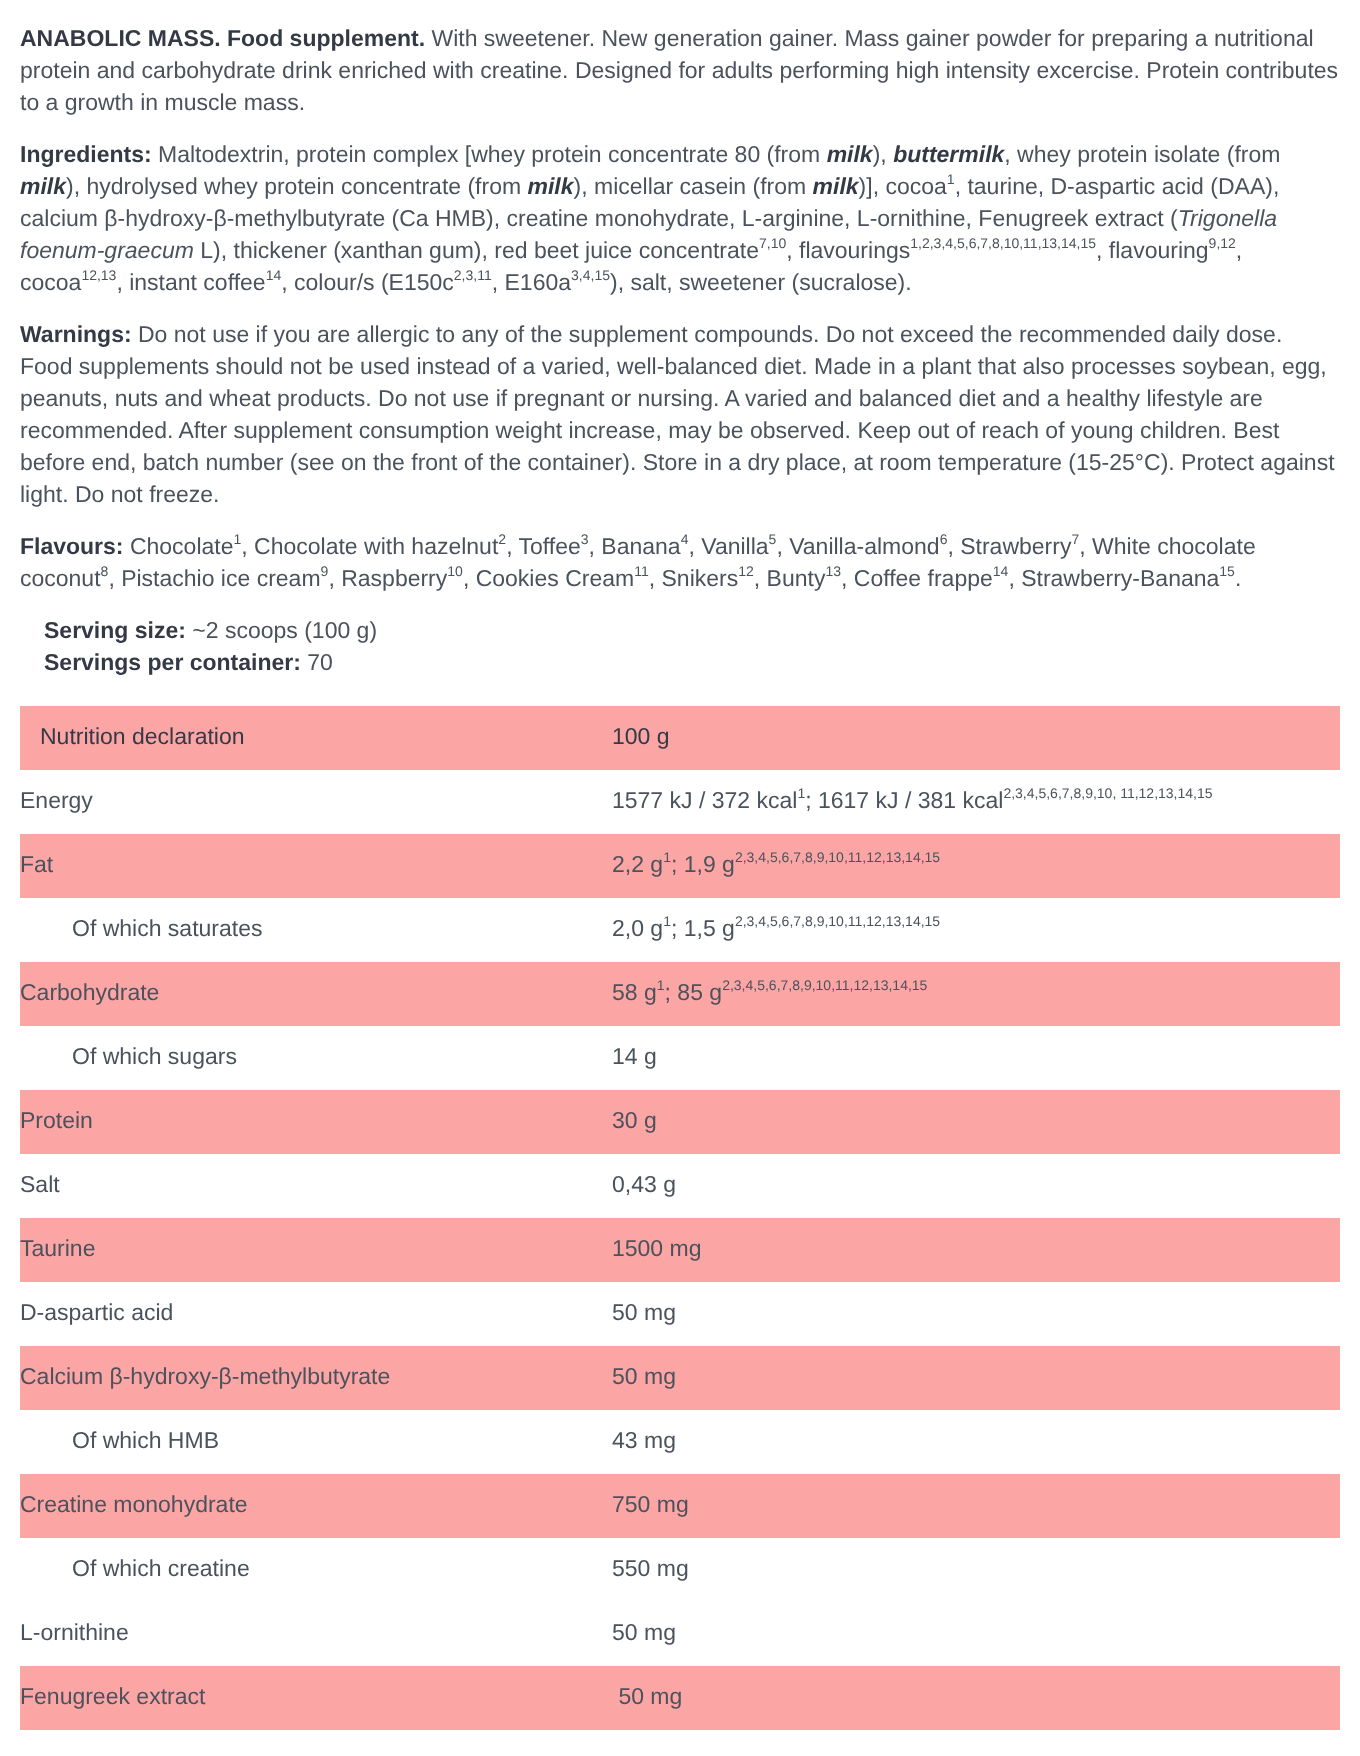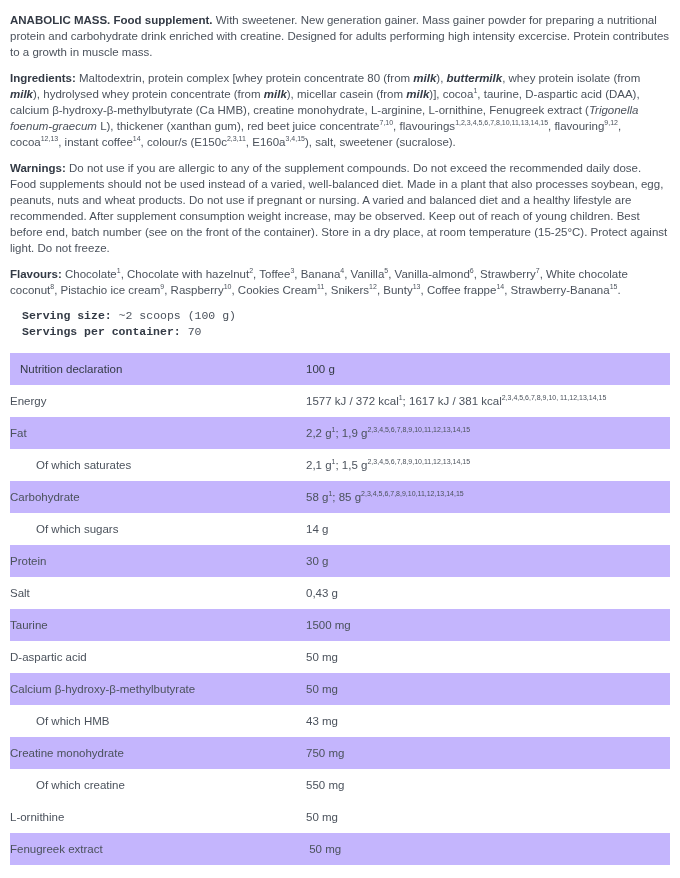--- a/index.html
+++ b/index.html
@@ -6,32 +6,32 @@
   body{
     width:680px;height:878px;overflow:hidden;background:#ffffff;
     font-family:"Liberation Sans",sans-serif;
     font-size:11.5px;line-height:16px;color:#4b525c;
   }
   .page{padding:12px 10px 0 10px;}
   .para{margin:0 0 10px 0;}
   .b{font-weight:700;color:#333a45;}
   .i{font-style:italic;text-align:center;}
   sup{font-size:7px;line-height:0;vertical-align:super;}
-  .serving{margin:2px 0 13px 12px;font-family:Liberation Mono, monospace;}
+  .serving{margin:2px 0 13px 12px;}
   .serving .line{line-height:16px;}
   table.nut{width:100%;border-collapse:collapse;table-layout:fixed;}
   table.nut th,table.nut td{
     height:32px;vertical-align:middle;text-align:left;
     font-weight:400;padding:0;overflow:hidden;white-space:nowrap;
   }
   .c1{width:286px;padding-left:10px;}
   td.c1.indent{padding-left:26px;}
   thead th{font-weight:700;color:#333a45;}
   thead th.c1{padding-left:10px;}
-  tr.shade{background:#c4b5fd;}
+  tr.shade{background:#fca5a5;}
 </style>
 </head>
 <body>
 
 <div class="page">
   <section id="paras">
       <p class="para"><span class="b">ANABOLIC MASS. Food supplement.</span><span> With sweetener. New generation gainer. Mass gainer powder for preparing a nutritional protein and carbohydrate drink enriched with creatine. Designed for adults performing high intensity excercise. Protein contributes to a growth in muscle mass.</span></p>
       <p class="para"><span class="b">Ingredients:</span><span> Maltodextrin, protein complex [whey protein concentrate 80 (from </span><span class="b i">milk</span><span>), </span><span class="b i">buttermilk</span><span>, whey protein isolate (from </span><span class="b i">milk</span><span>), hydrolysed whey protein concentrate (from </span><span class="b i">milk</span><span>), micellar casein (from </span><span class="b i">milk</span><span>)], cocoa</span><sup>1</sup><span>, taurine, D-aspartic acid (DAA), calcium β-hydroxy-β-methylbutyrate (Ca HMB), creatine monohydrate, L-arginine, L-ornithine, Fenugreek extract (</span><span class="i">Trigonella foenum-graecum</span><span> L), thickener (xanthan gum), red beet juice concentrate</span><sup>7,10</sup><span>, flavourings</span><sup>1,2,3,4,5,6,7,8,10,11,13,14,15</sup><span>, flavouring</span><sup>9,12</sup><span>, cocoa</span><sup>12,13</sup><span>, instant coffee</span><sup>14</sup><span>, colour/s (E150c</span><sup>2,3,11</sup><span>, E160a</span><sup>3,4,15</sup><span>), salt, sweetener (sucralose).</span></p>
       <p class="para"><span class="b">Warnings:</span><span> Do not use if you are allergic to any of the supplement compounds. Do not exceed the recommended daily dose. Food supplements should not be used instead of a varied, well-balanced diet. Made in a plant that also processes soybean, egg, peanuts, nuts and wheat products. Do not use if pregnant or nursing. A varied and balanced diet and a healthy lifestyle are recommended. After supplement consumption weight increase, may be observed. Keep out of reach of young children. Best before end, batch number (see on the front of the container). Store in a dry place, at room temperature (15-25°C). Protect against light. Do not freeze.</span></p>
       <p class="para"><span class="b">Flavours:</span><span> Chocolate</span><sup>1</sup><span>, Chocolate with hazelnut</span><sup>2</sup><span>, Toffee</span><sup>3</sup><span>, Banana</span><sup>4</sup><span>, Vanilla</span><sup>5</sup><span>, Vanilla-almond</span><sup>6</sup><span>, Strawberry</span><sup>7</sup><span>, White chocolate coconut</span><sup>8</sup><span>, Pistachio ice cream</span><sup>9</sup><span>, Raspberry</span><sup>10</sup><span>, Cookies Cream</span><sup>11</sup><span>, Snikers</span><sup>12</sup><span>, Bunty</span><sup>13</sup><span>, Coffee frappe</span><sup>14</sup><span>, Strawberry-Banana</span><sup>15</sup><span>.</span></p>
@@ -51,21 +51,21 @@
         <tr>
           <td class="c1">Energy</td>
           <td class="c2"><span>1577 kJ / 372 kcal</span><sup>1</sup><span>; 1617 kJ / 381 kcal</span><sup>2,3,4,5,6,7,8,9,10, 11,12,13,14,15</sup></td>
         </tr>
         <tr class="shade">
           <td class="c1">Fat</td>
           <td class="c2"><span>2,2 g</span><sup>1</sup><span>; 1,9 g</span><sup>2,3,4,5,6,7,8,9,10,11,12,13,14,15</sup></td>
         </tr>
         <tr>
           <td class="c1 indent">Of which saturates</td>
-          <td class="c2"><span>2,1 g</span><sup>1</sup><span>; 1,5 g</span><sup>2,3,4,5,6,7,8,9,10,11,12,13,14,15</sup></td>
+          <td class="c2"><span>2,0 g</span><sup>1</sup><span>; 1,5 g</span><sup>2,3,4,5,6,7,8,9,10,11,12,13,14,15</sup></td>
         </tr>
         <tr class="shade">
           <td class="c1">Carbohydrate</td>
           <td class="c2"><span>58 g</span><sup>1</sup><span>; 85 g</span><sup>2,3,4,5,6,7,8,9,10,11,12,13,14,15</sup></td>
         </tr>
         <tr>
           <td class="c1 indent">Of which sugars</td>
           <td class="c2"><span>14 g</span></td>
         </tr>
         <tr class="shade">

